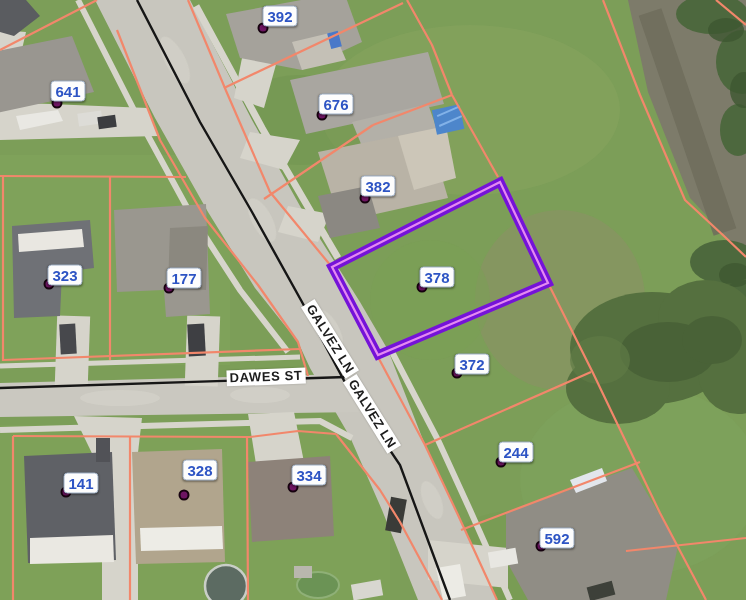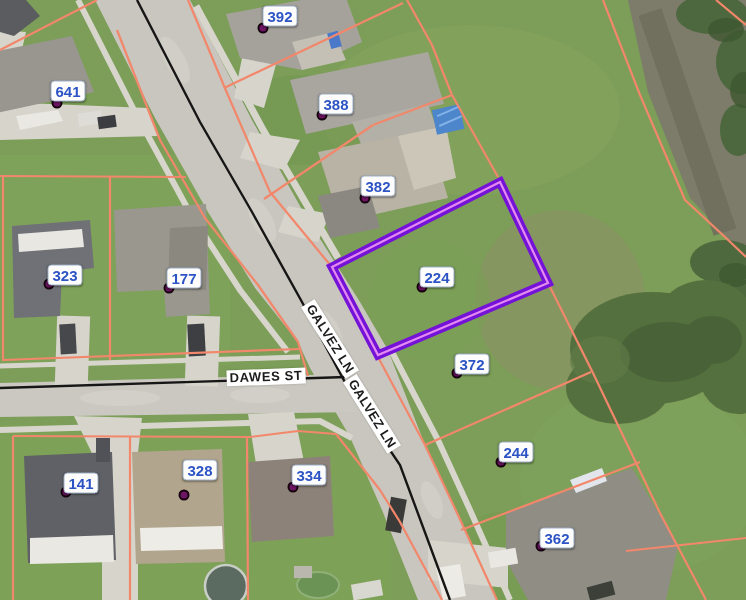--- a/index.html
+++ b/index.html
@@ -207,26 +207,26 @@
     <div class="pdot" style="left:501px;top:462px"></div>
     <div class="pdot" style="left:541px;top:546px"></div>
     <div class="pdot" style="left:49px;top:284px"></div>
     <div class="pdot" style="left:169px;top:288px"></div>
     <div class="pdot" style="left:66px;top:492px"></div>
     <div class="pdot" style="left:184px;top:495px"></div>
     <div class="pdot" style="left:293px;top:487px"></div>
 
     <div class="plabel" style="left:280px;top:16px">392</div>
     <div class="plabel" style="left:68px;top:91px">641</div>
-    <div class="plabel" style="left:336px;top:104px">388</div>
+    <div class="plabel" style="left:336px;top:104px">676</div>
     <div class="plabel" style="left:378px;top:186px">382</div>
-    <div class="plabel" style="left:437px;top:277px">224</div>
+    <div class="plabel" style="left:437px;top:277px">378</div>
     <div class="plabel" style="left:472px;top:364px">372</div>
     <div class="plabel" style="left:516px;top:452px">244</div>
-    <div class="plabel" style="left:557px;top:538px">362</div>
+    <div class="plabel" style="left:557px;top:538px">592</div>
     <div class="plabel" style="left:65px;top:275px">323</div>
     <div class="plabel" style="left:184px;top:278px">177</div>
     <div class="plabel" style="left:81px;top:483px">141</div>
     <div class="plabel" style="left:200px;top:470px">328</div>
     <div class="plabel" style="left:309px;top:475px">334</div>
 
     <div class="street dawes" style="left:266px;top:377px">DAWES ST</div>
     <div class="street galvez" style="left:330px;top:339px">GALVEZ LN</div>
     <div class="street galvez" style="left:372px;top:414px">GALVEZ LN</div>
   </div>

